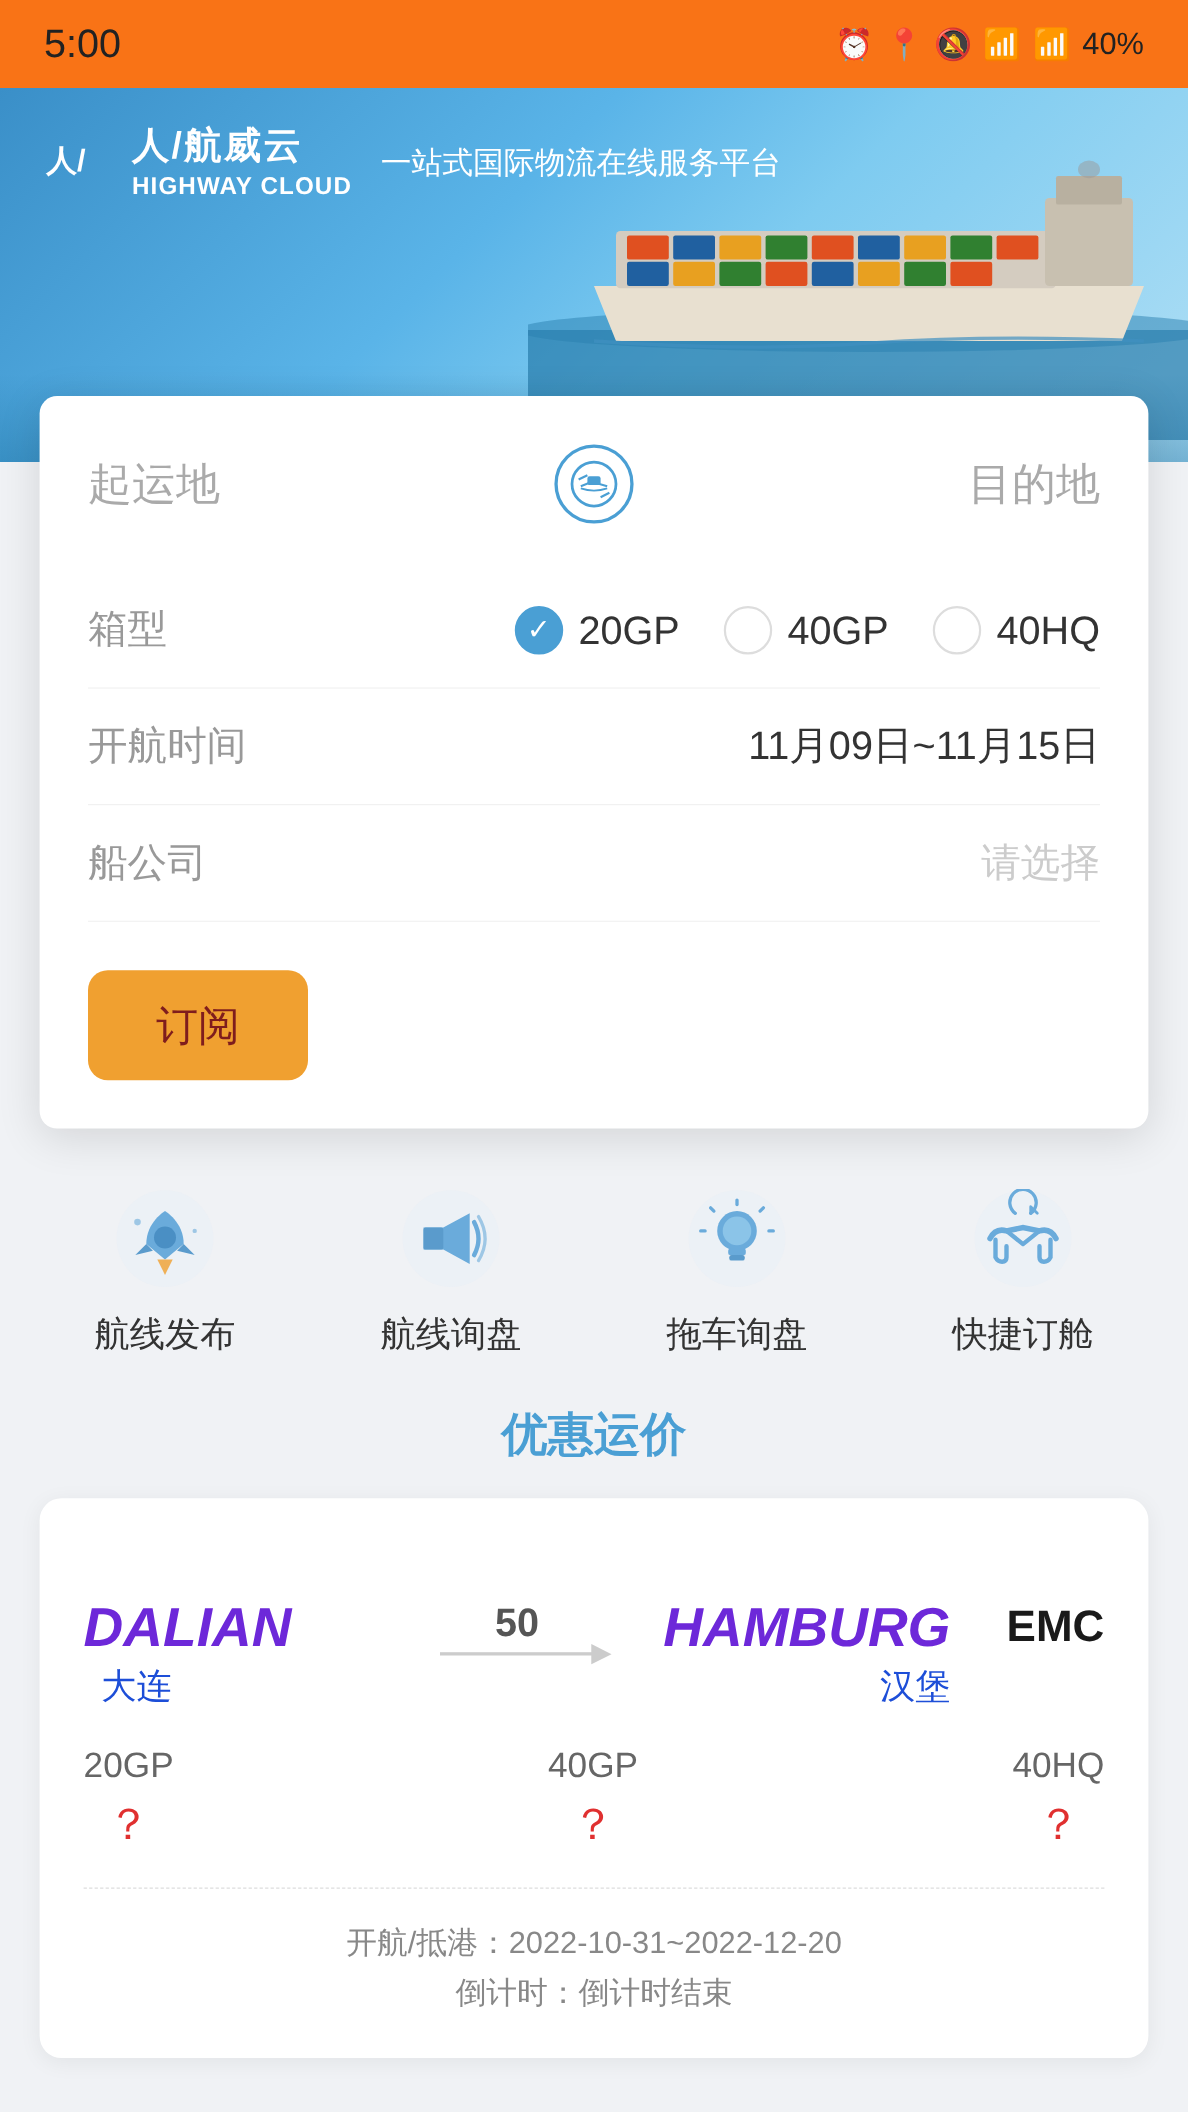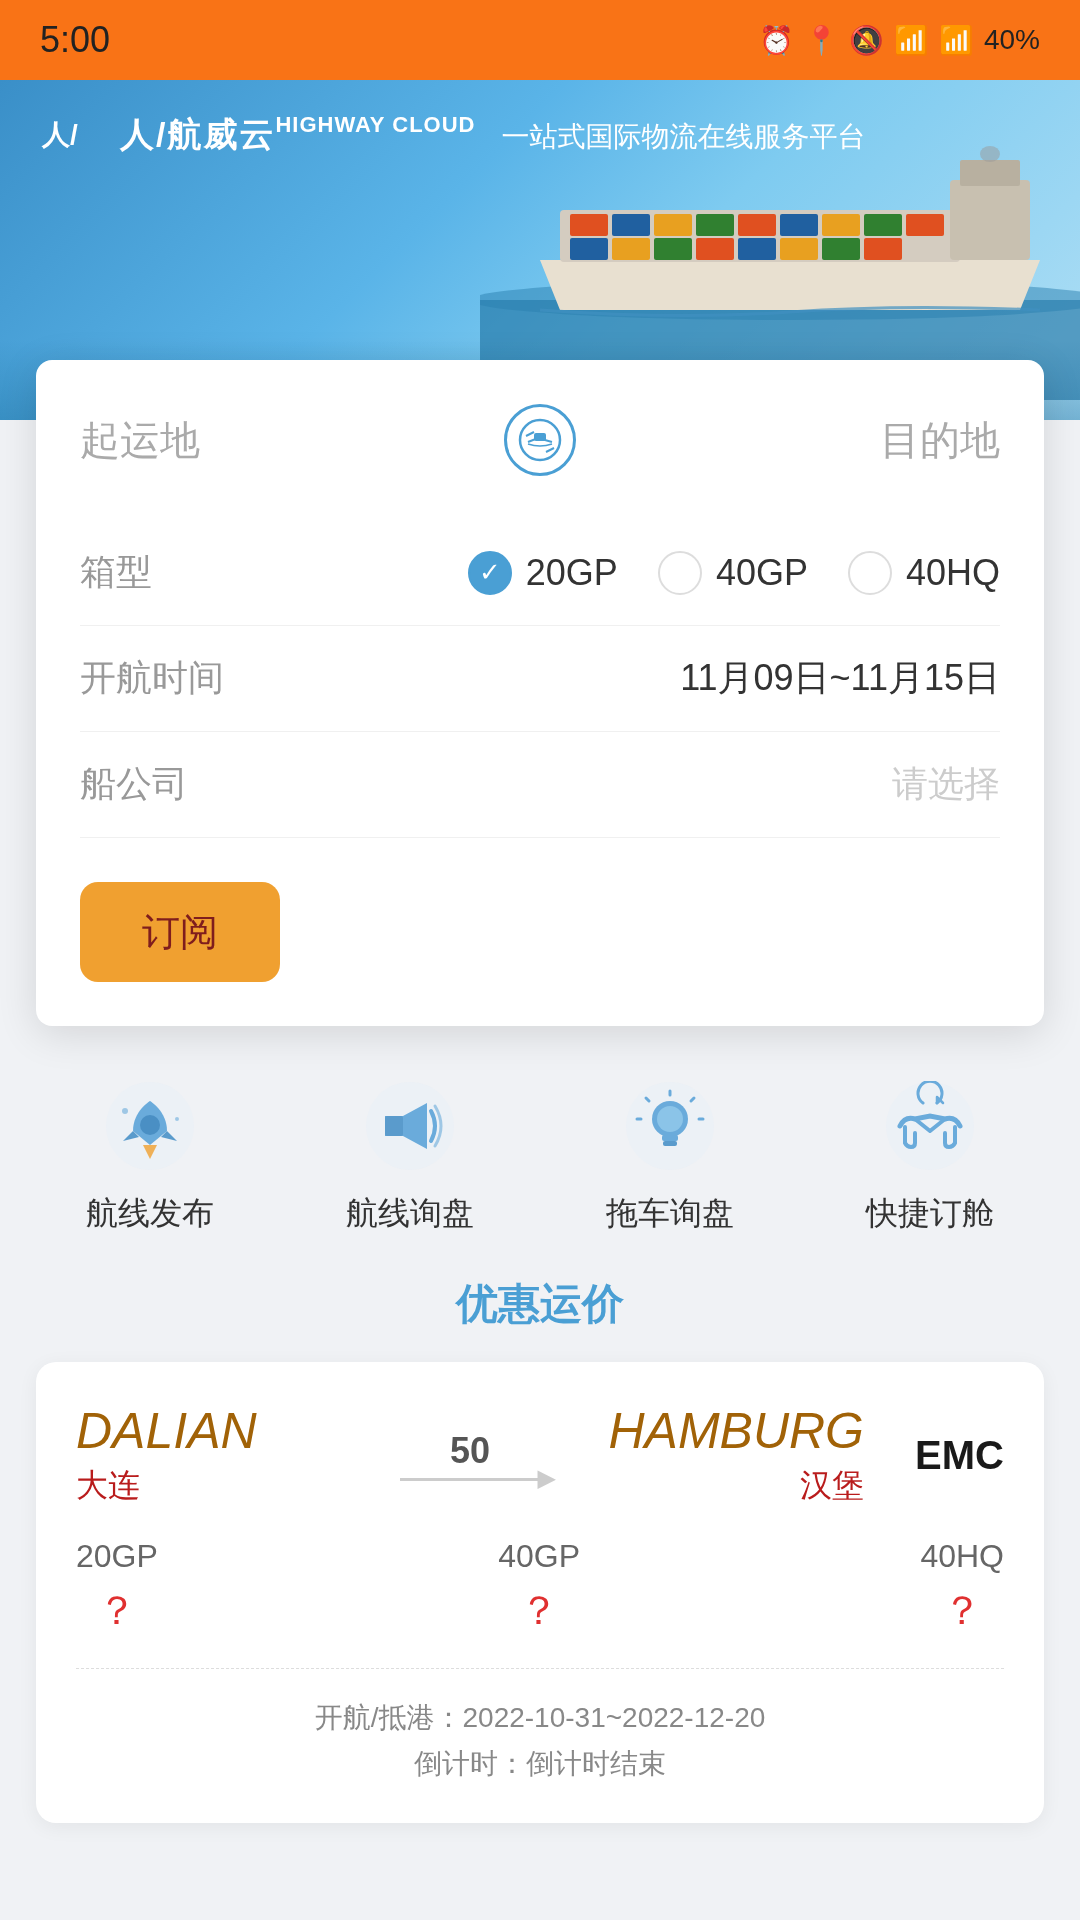--- a/index.html
+++ b/index.html
@@ -54,21 +54,21 @@
       display: flex;
       align-items: center;
       gap: 10px;
     }
     .logo-icon {
       width: 70px;
       height: 50px;
     }
     .logo-brand {
       display: flex;
-      flex-direction: row;
+      flex-direction: column;
     }
     .logo-cn {
       color: white;
       font-size: 34px;
       font-weight: bold;
       letter-spacing: 2px;
     }
     .logo-en {
       color: white;
       font-size: 22px;
@@ -292,28 +292,30 @@
       display: flex;
       align-items: center;
       justify-content: space-between;
       margin-bottom: 30px;
     }
     .rate-port-from {
       flex: 1;
     }
     .rate-port-name {
       font-size: 50px;
-      font-weight: 400;
-      color: #a16207;
+      font-weight: 700;
+      color: #6d28d9;
       font-style: italic;
+      margin-top: 48px;
     }
     .rate-port-cn {
       font-size: 32px;
-      color: #b91c1c;
+      color: #1d4ed8;
       margin-top: 4px;
+      margin-left: 16px;
     }
     .rate-arrow-wrap {
       flex: 0 0 160px;
       display: flex;
       flex-direction: column;
       align-items: center;
       gap: 6px;
     }
     .rate-days {
       font-size: 36px;

